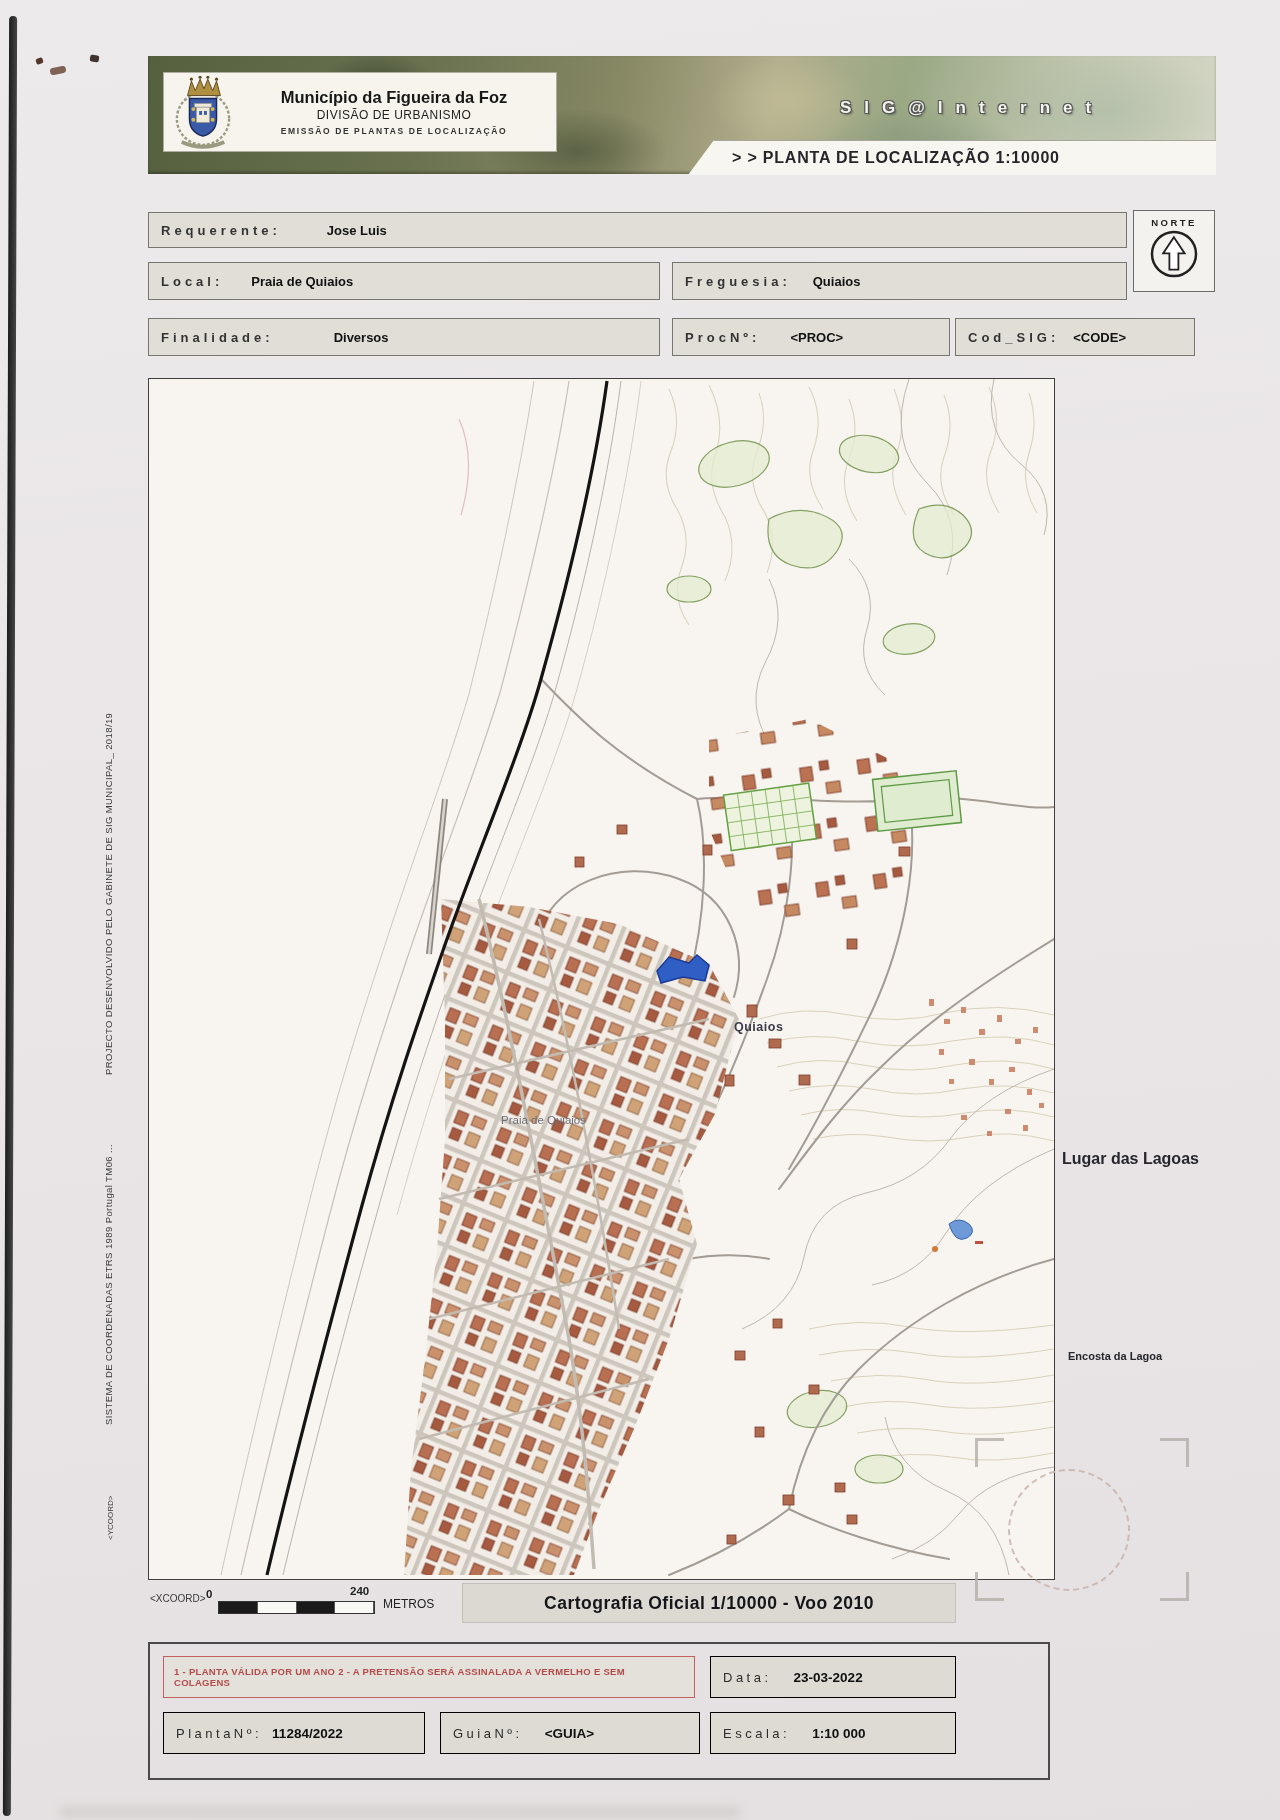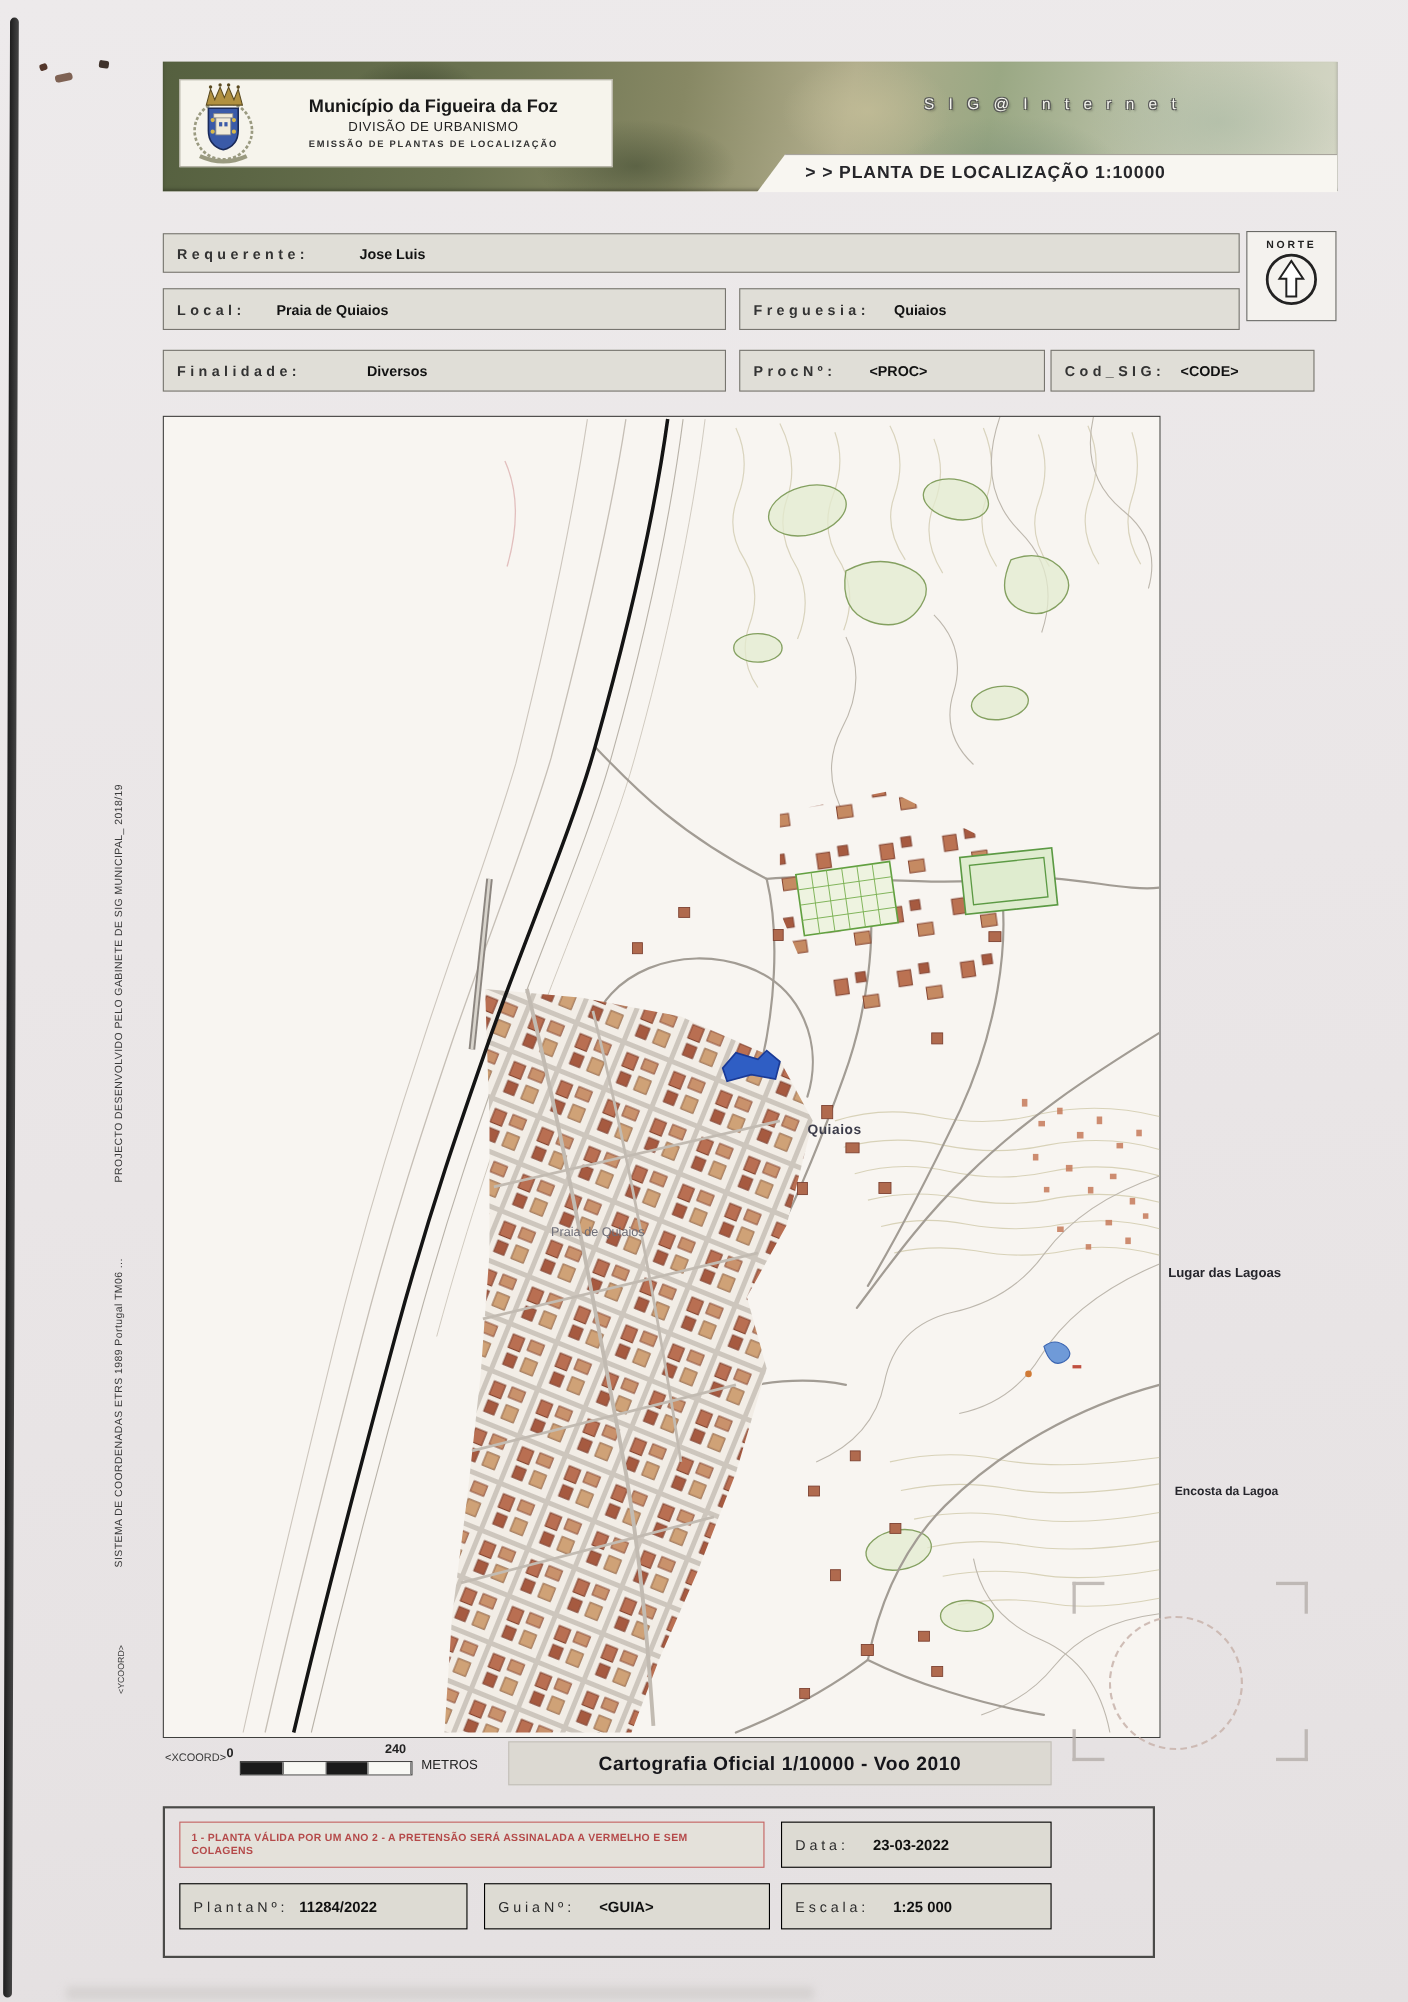--- a/index.html
+++ b/index.html
@@ -23,21 +23,21 @@
       radial-gradient(150px 80px at 770px 105px, rgba(118,140,116,.6), transparent 70%),
       radial-gradient(170px 90px at 960px 55px, rgba(164,182,160,.5), transparent 70%),
       linear-gradient(100deg,#55603f 0%,#6a7250 26%,#878864 44%,#b2ae8d 58%,#9aa884 70%,#c2c7b0 86%,#d4d6c5 100%);
     box-shadow:inset 0 -2px 3px rgba(0,0,0,.28);}
   .crest-box{left:163px;top:72px;width:392px;height:78px;background:#f6f4ec;
     border:1px solid #b0ada0;display:flex;align-items:center;}
   .crest-text{flex:1;text-align:center;line-height:1.1;}
   .muni{font-size:16.5px;font-weight:bold;color:#181818;}
   .divis{font-size:12px;color:#222;margin-top:3px;letter-spacing:.5px;}
   .emiss{font-size:8.5px;font-weight:bold;color:#333;margin-top:5px;letter-spacing:1.6px;}
-  .sig{left:840px;top:86px;font-size:14px;font-weight:normal;letter-spacing:13px;color:#f4f4ee;
+  .sig{left:840px;top:98px;font-size:17px;font-weight:bold;letter-spacing:13px;color:#f4f4ee;
     text-shadow:-1px -1px 0 #565656,1px -1px 0 #565656,-1px 1px 0 #565656,1px 1px 0 #565656,2px 2px 2px rgba(0,0,0,.35);}
   .banner{left:688px;top:140px;width:528px;height:34px;background:#f8f6f1;
     clip-path:polygon(26px 0,100% 0,100% 100%,0 100%);
     border-top:1px solid #a8a49c;line-height:34px;padding-left:0;}
   .banner span{display:block;padding-left:44px;font-size:16px;font-weight:bold;color:#26262a;letter-spacing:.8px;}
   
   .fbox{background:#e0ded7;border:1px solid #77756f;display:flex;align-items:center;box-sizing:border-box;padding:0 12px;}
   .flab{font-size:13px;font-weight:bold;color:#333;letter-spacing:4px;white-space:nowrap;}
   .fval{font-size:13px;font-weight:bold;color:#121212;white-space:nowrap;}
   .requerente{left:148px;top:212px;width:979px;height:36px;}
@@ -77,21 +77,21 @@
     box-sizing:border-box;display:flex;align-items:center;padding:0 10px;}
   .note span{font-size:9.5px;color:#b54a4a;letter-spacing:.3px;font-weight:bold;}
   .databox{left:710px;top:1656px;width:246px;height:42px;border-color:#9a7468;}
   .plantabox{left:163px;top:1712px;width:262px;height:42px;border-color:#8a8a84;}
   .guiabox{left:440px;top:1712px;width:260px;height:42px;border-color:#8a8a84;}
   .escalabox{left:710px;top:1712px;width:246px;height:42px;border-color:#a06a62;}
   .bfield{background:#dddbd3;border:1.5px solid;display:flex;align-items:center;box-sizing:border-box;padding:0 12px;}
   .blab{font-size:13px;font-weight:normal;color:#2c2c2c;letter-spacing:3.5px;white-space:nowrap;}
   .bval{font-size:13.5px;font-weight:bold;color:#101010;margin-left:22px;white-space:nowrap;}
   
-  .lugar{left:1062px;top:1150px;font-size:12px;font-weight:600;color:#26262c;}
+  .lugar{left:1062px;top:1150px;font-size:16px;font-weight:600;color:#26262c;}
   .encosta{left:1068px;top:1350px;font-size:11px;font-weight:600;color:#26262c;}
   
   .stamp-circle{left:1008px;top:1469px;width:118px;height:118px;border:2px dashed #c9b4ac;border-radius:50%;opacity:.85;}
   .bk{width:26px;height:26px;opacity:.8;}
   .bk-tl{left:975px;top:1438px;border-left:3px solid #b5aeaa;border-top:3px solid #b5aeaa;}
   .bk-tr{left:1160px;top:1438px;border-right:3px solid #b5aeaa;border-top:3px solid #b5aeaa;}
   .bk-bl{left:975px;top:1572px;border-left:3px solid #b5aeaa;border-bottom:3px solid #b5aeaa;}
   .bk-br{left:1160px;top:1572px;border-right:3px solid #b5aeaa;border-bottom:3px solid #b5aeaa;}
 </style>
 </head>
@@ -387,21 +387,21 @@
   <div class="abs bfield plantabox">
     <span class="blab">PlantaNº:</span>
     <span class="bval" style="margin-left:10px;">11284/2022</span>
   </div>
   <div class="abs bfield guiabox">
     <span class="blab">GuiaNº:</span>
     <span class="bval">&lt;GUIA&gt;</span>
   </div>
   <div class="abs bfield escalabox">
     <span class="blab">Escala:</span>
-    <span class="bval">1:25 000</span>
+    <span class="bval">1:10 000</span>
   </div>
 
   <div class="abs stamp-circle"></div>
   <div class="abs bk bk-tl"></div>
   <div class="abs bk bk-tr"></div>
   <div class="abs bk bk-bl"></div>
   <div class="abs bk bk-br"></div>
 
 </div>
 

